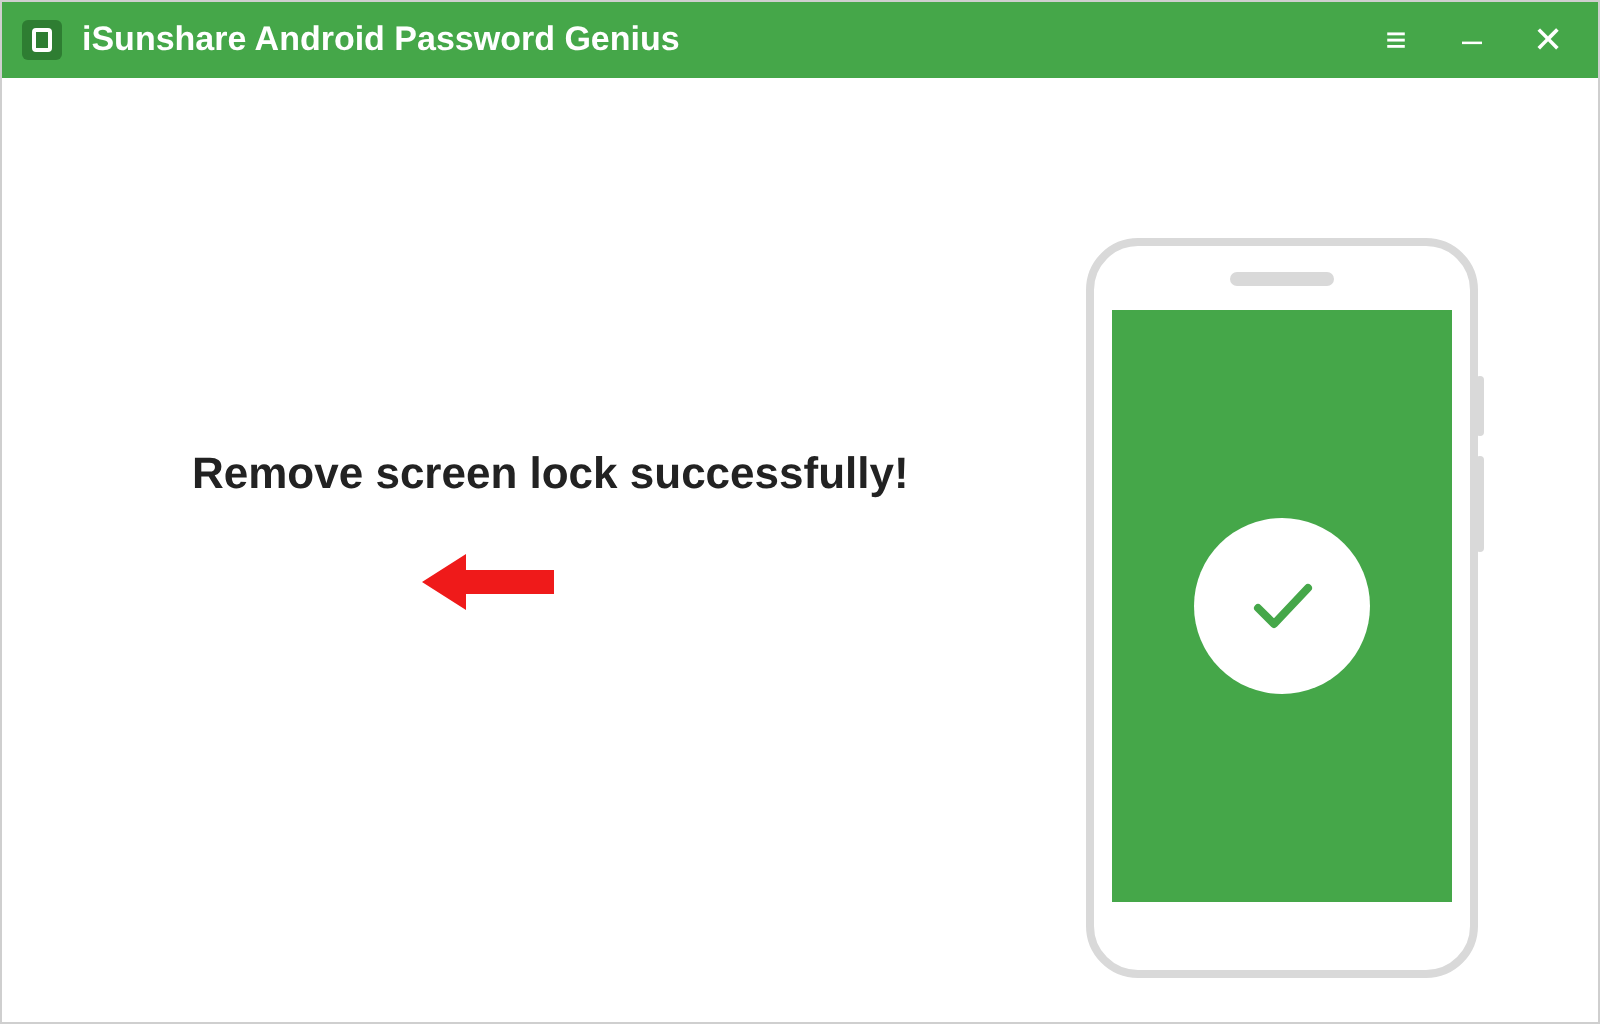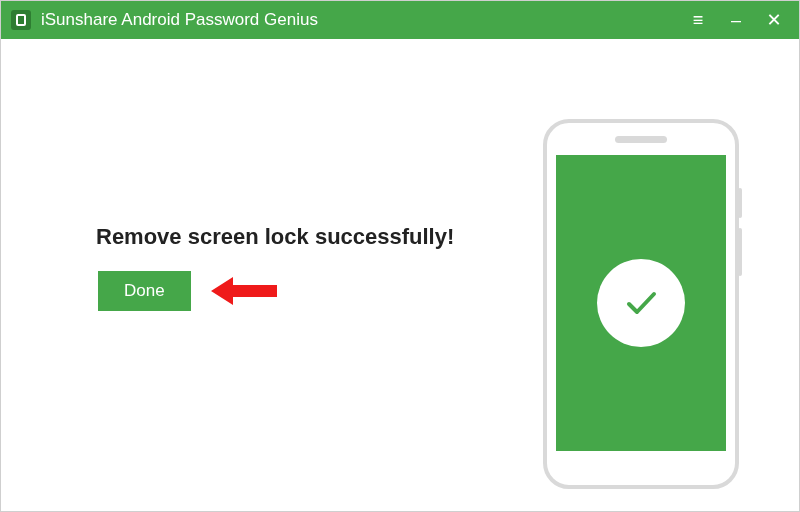--- a/index.html
+++ b/index.html
@@ -31,21 +31,21 @@
   }
   .titlebar-icon-inner {
     width: 10px;
     height: 12px;
     border: 2px solid #ffffff;
     border-radius: 2px;
     position: relative;
   }
   .titlebar-title {
     font-size: 17px;
-    font-weight: 400;
+    font-weight: 700;
     flex: 1;
   }
   .titlebar-controls {
     display: flex;
     gap: 20px;
     align-items: center;
     padding-right: 8px;
   }
   .ctrl-btn {
     color: #ffffff;
@@ -144,21 +144,20 @@
   <div class="titlebar-title">iSunshare Android Password Genius</div>
   <div class="titlebar-controls">
     <div class="ctrl-btn">≡</div>
     <div class="ctrl-btn">–</div>
     <div class="ctrl-btn">✕</div>
   </div>
 </div>
 
 <div class="content">
   <div class="message">Remove screen lock successfully!</div>
-  <button class="done-btn">Done</button>
 
   <svg class="arrow" viewBox="0 0 70 40">
     <polygon points="0,20 22,6 22,14 66,14 66,26 22,26 22,34" fill="#ef1a1a"></polygon>
   </svg>
 
   <div class="phone">
     <div class="phone-speaker"></div>
     <div class="phone-screen">
       <div class="check-circle">
         <svg width="48" height="48" viewBox="0 0 48 48">

